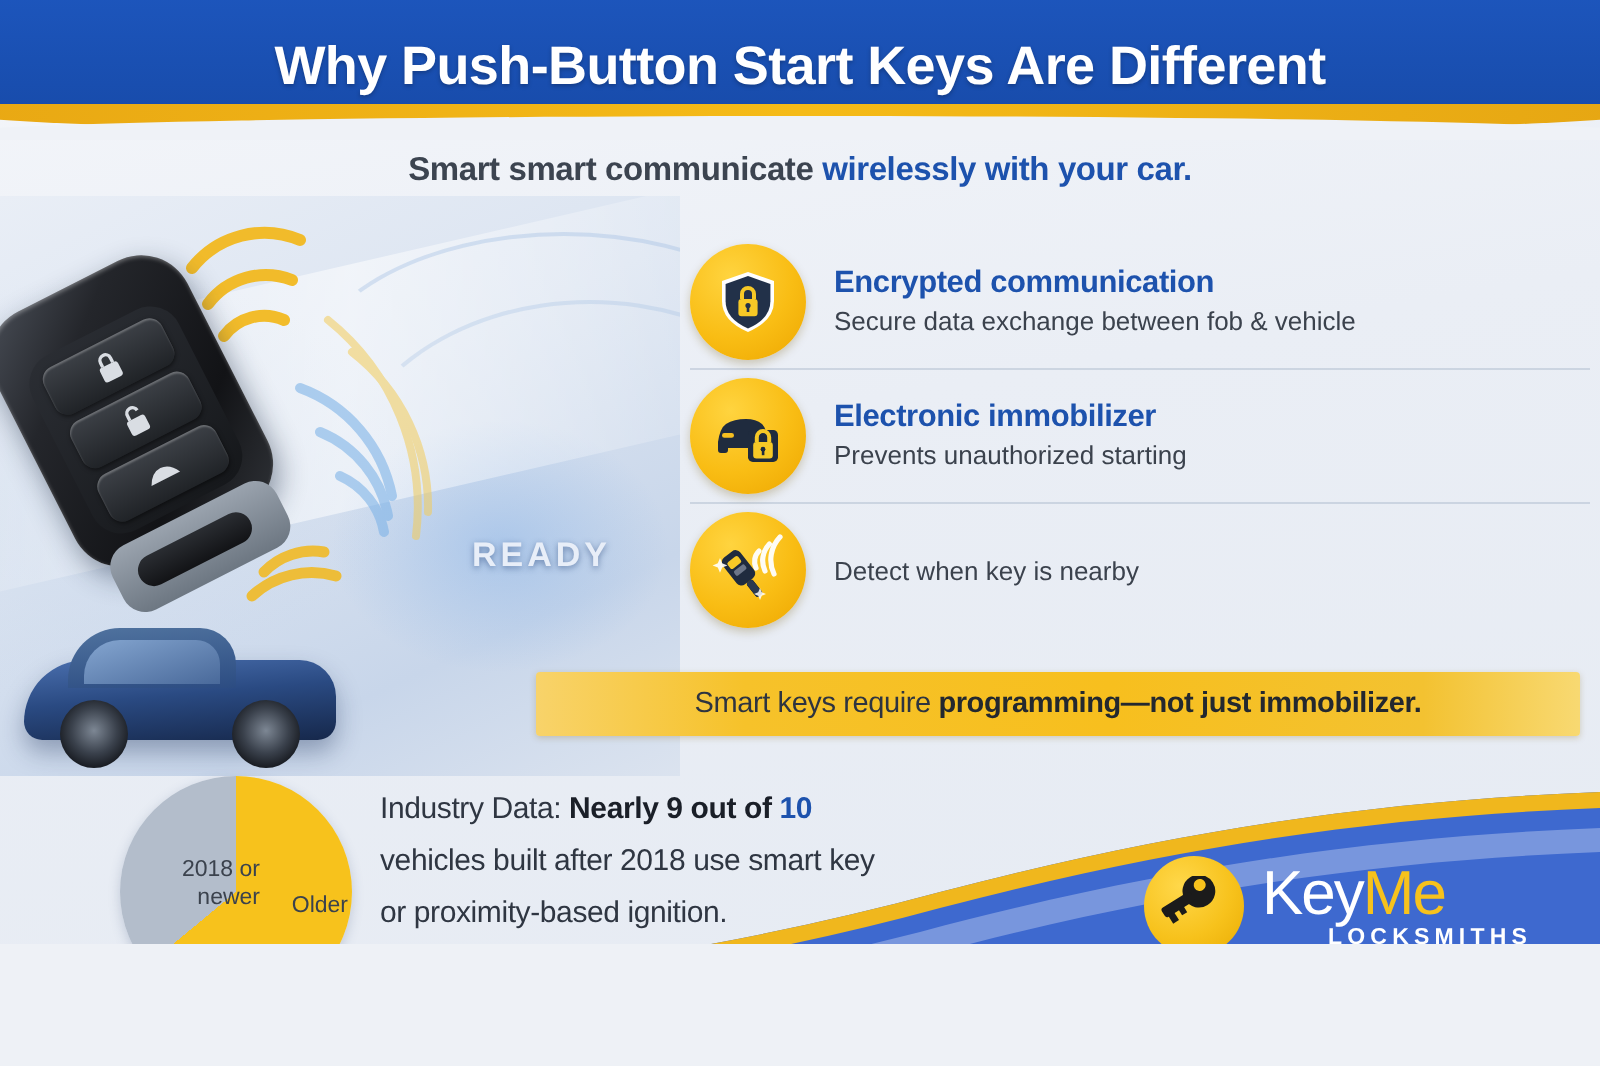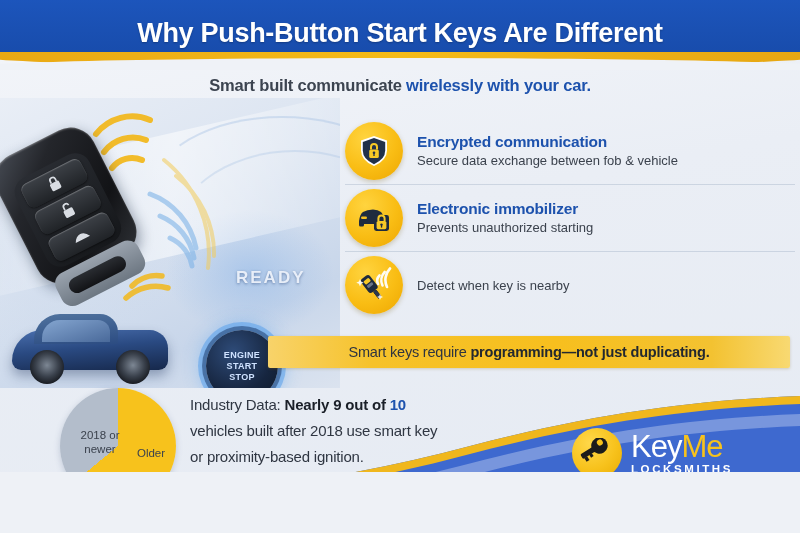--- a/index.html
+++ b/index.html
@@ -159,21 +159,21 @@
   .callout-text{font-size:14.5px;color:#2e3440;letter-spacing:-.2px;}
   .callout-text b{font-weight:bold;color:#23282f;}
 
   
   .pie-wrap{position:absolute;left:60px;top:388px;width:120px;height:116px;}
   .pie{
     position:absolute;left:0;top:0;width:116px;height:116px;border-radius:50%;
     box-shadow:0 2px 6px rgba(70,90,130,.25);
   }
   .pie-label{
-    position:absolute;font-size:11.5px;color:#3b424d;text-align:center;line-height:14px;
+    position:absolute;font-size:11.5px;color:#3b424d;text-align:right;line-height:14px;
   }
   .pie-label.newer{left:10px;top:40px;width:60px;}
   .pie-label.older{left:68px;top:58px;width:46px;}
 
   .stat{
     position:absolute;left:190px;top:392px;width:250px;
     font-size:15px;line-height:26px;color:#2f3642;letter-spacing:-.2px;
   }
   .stat b{font-weight:bold;color:#1a1f28;}
   .stat .num{font-weight:bold;color:#1d52ad;}
@@ -188,53 +188,46 @@
   .logo{position:absolute;left:572px;top:428px;display:flex;align-items:center;}
   .logo-mark{
     width:50px;height:50px;border-radius:50%;flex:0 0 50px;
     background:radial-gradient(circle at 36% 30%,#ffd84a 0%,#f7c21c 55%,#e9ab02 100%);
     display:flex;align-items:center;justify-content:center;margin-right:9px;
   }
   .logo-text{display:flex;flex-direction:column;line-height:1;}
   .logo-name{font-size:31px;font-weight:normal;letter-spacing:-1px;}
   .logo-name .k{color:#ffffff;}
   .logo-name .m{color:#f7c21c;}
-  .logo-sub{font-size:11.5px;font-weight:bold;color:#ffffff;letter-spacing:2.6px;margin-top:2px;}
+  .logo-sub{font-size:11.5px;font-weight:bold;color:#ffffff;letter-spacing:2.6px;margin-top:2px;margin-left:33px;}
 </style>
 </head>
 <body>
 
 <div id="infographic">
 
   <div class="header-band">
     <div class="blue"></div>
     <div class="gold"></div>
     <div class="whitecap"></div>
   </div>
   <div class="main-title">Why Push-Button Start Keys Are Different</div>
   <div class="subtitle">
-    <span>Smart built communicate </span><span class="accent">wirelessly with your car.</span>
+    <span>Smart smart communicate </span><span class="accent">wirelessly with your car.</span>
   </div>
 
   <div class="illustration">
     <div class="illus-sheen"></div>
 
     <div class="dash-arc" style="left:150px;top:18px;width:260px;height:150px;border-color:rgba(160,190,225,.38) transparent transparent transparent;"></div>
     <div class="dash-arc" style="left:168px;top:52px;width:250px;height:190px;border-color:rgba(160,190,225,.30) transparent transparent transparent;"></div>
     <div class="dash-arc" style="left:130px;top:120px;width:300px;height:210px;border-color:transparent transparent rgba(160,190,225,.28) transparent;"></div>
 
     <div class="ready-label">READY</div>
 
-    <div class="startbtn">
-      <span>
-        <span>ENGINE</span><br>
-        <span>START</span><br>
-        <span>STOP</span>
-      </span>
-    </div>
 
     <svg width="340" height="290" style="position:absolute;left:0;top:0;">
       <g fill="none" stroke="#f3b81a" stroke-width="6" stroke-linecap="round" opacity=".92">
         <path d="M96 36 A46 46 0 0 1 150 22"></path>
         <path d="M104 54 A36 36 0 0 1 146 42"></path>
         <path d="M112 70 A25 25 0 0 1 142 62"></path>
       </g>
       <g fill="none" stroke="#f3b81a" stroke-width="5.5" stroke-linecap="round" opacity=".85">
         <path d="M132 188 A34 34 0 0 1 162 178"></path>
         <path d="M126 200 A44 44 0 0 1 168 190"></path>
@@ -340,21 +333,21 @@
         </svg>
       </div>
       <div class="ftext">
         <div class="fdesc">Detect when key is nearby</div>
       </div>
     </div>
   </div>
 
   <div class="callout">
     <div class="callout-text">
-      <span>Smart keys require </span><b>programming—not just duplicating.</b>
+      <span>Smart keys require </span><b>programming—not just immobilizer.</b>
     </div>
   </div>
 
   <div class="bottom-wave">
     <svg width="800" height="173" viewBox="0 0 800 173">
       <path d="M0 150 C 180 140, 330 124, 470 86 C 600 52, 700 40, 800 36 L800 173 L0 173 z" fill="#3e69cf"></path>
       <path d="M0 150 C 180 140, 330 124, 470 86 C 600 52, 700 40, 800 36 L800 44 C 700 48, 600 60, 470 94 C 330 132, 180 148, 0 158 z" fill="#f0b71d"></path>
       <path d="M0 163 C 170 156, 320 142, 460 106 C 595 70, 700 58, 800 54 L800 66 C 700 70, 596 82, 462 118 C 322 154, 170 168, 0 175 z" fill="#ffffff" opacity=".30"></path>
     </svg>
   </div>

